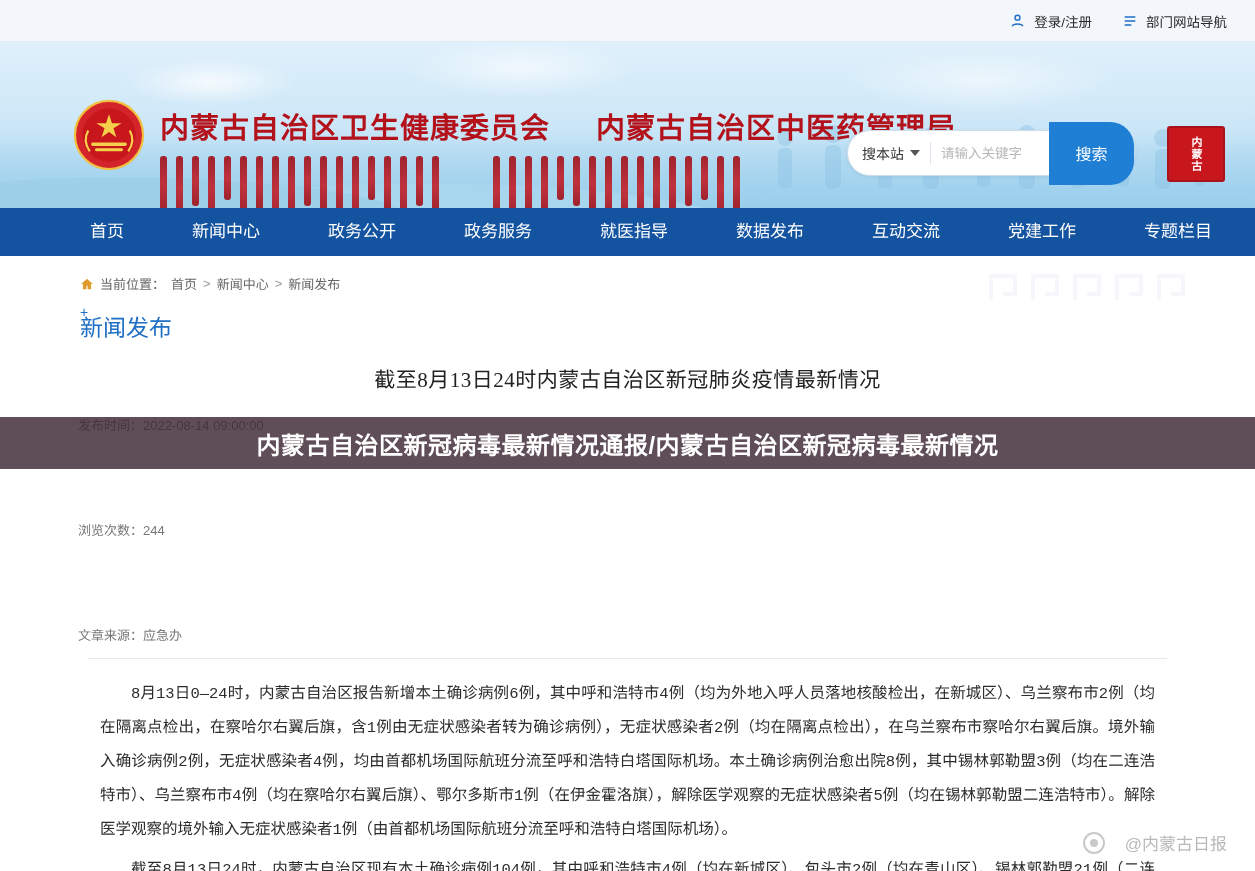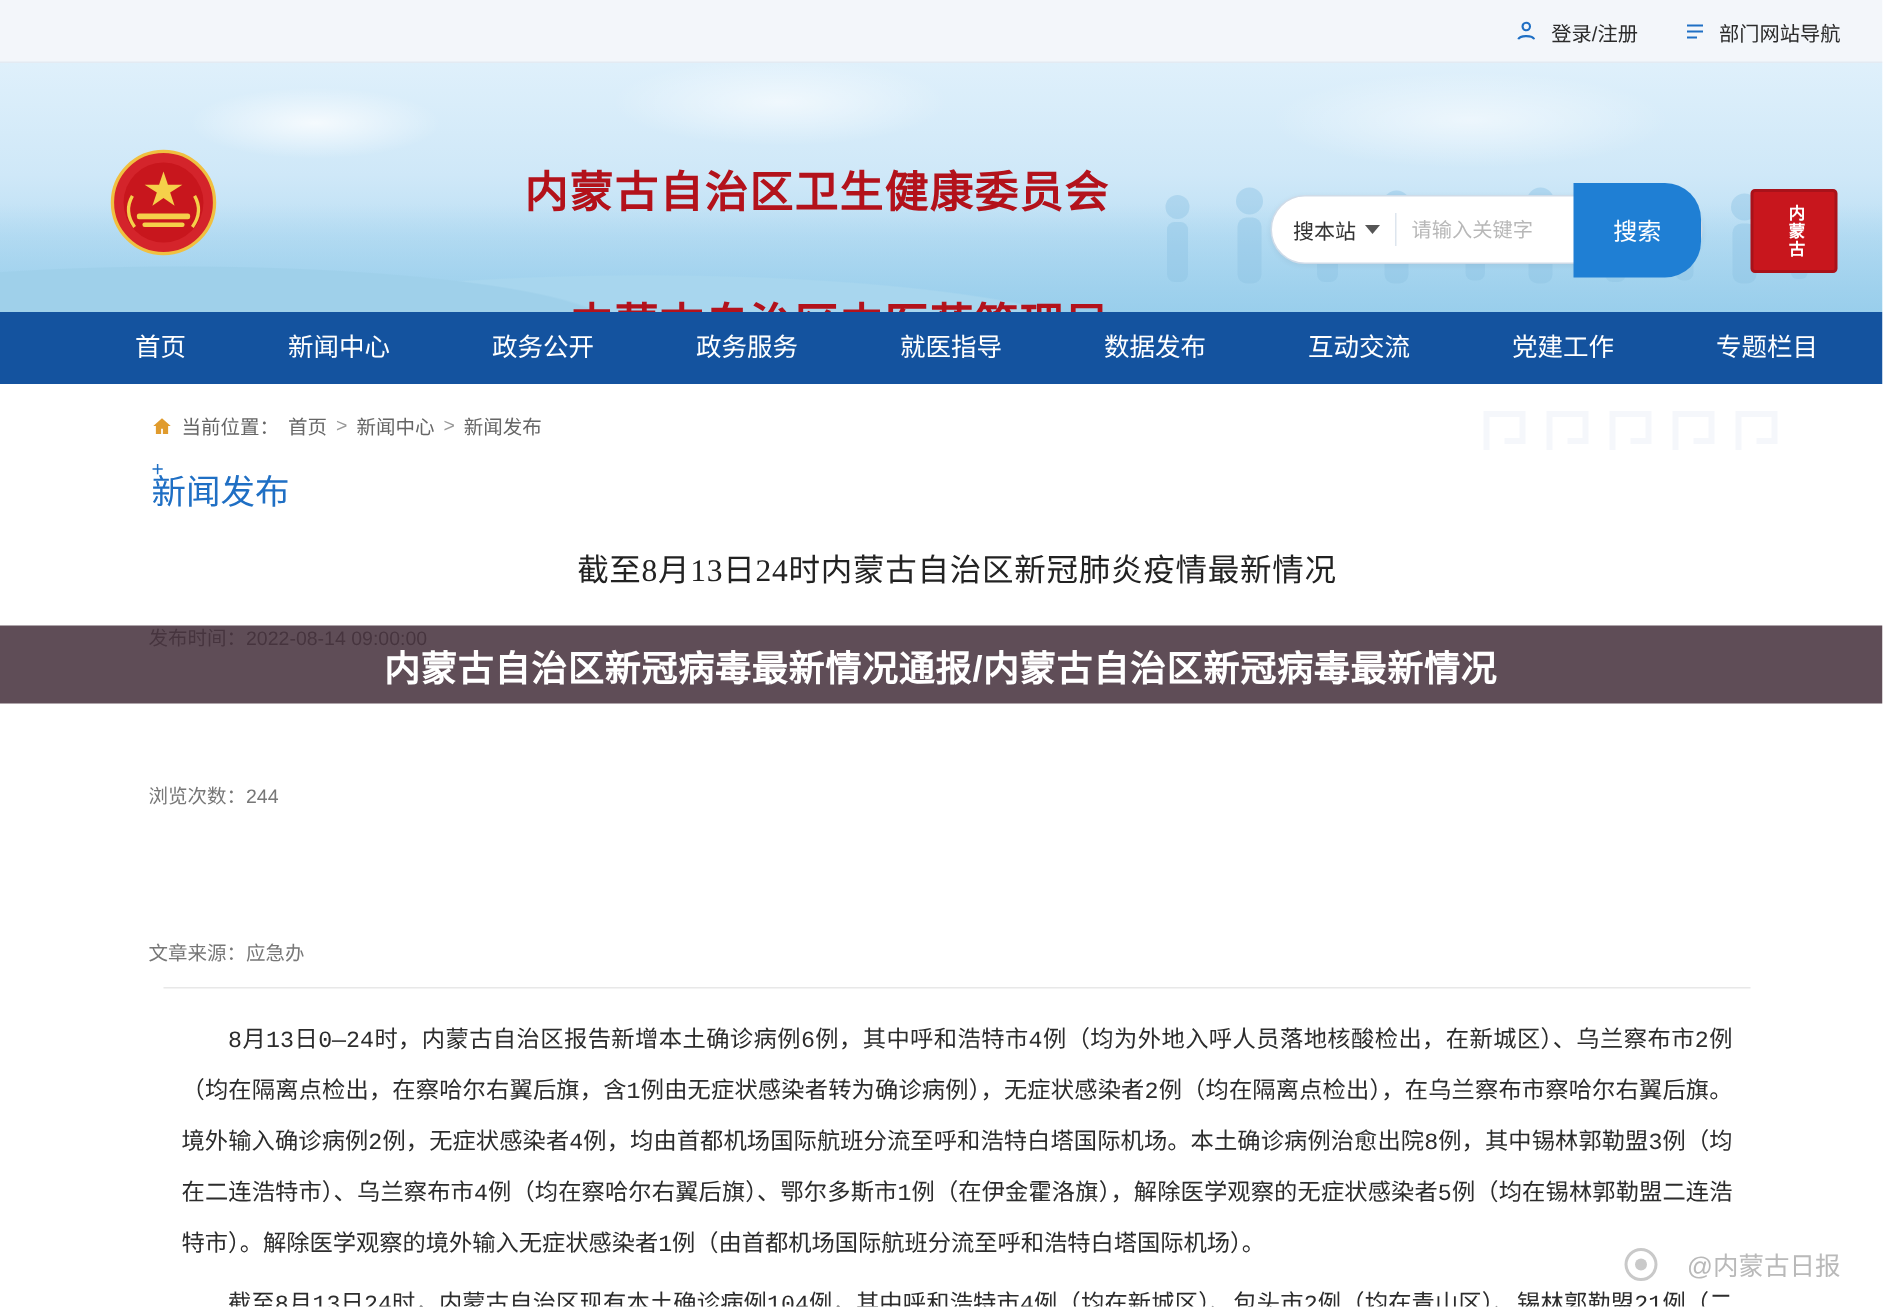--- a/index.html
+++ b/index.html
@@ -50,21 +50,21 @@
       radial-gradient(520px 80px at 430px 96px, #a8d6ee 0 60%, rgba(168,214,238,0) 61%),
       linear-gradient(180deg, rgba(164,212,238,.0), rgba(150,205,235,.9));
   }
   .people-silhouette{
     position:absolute; right:40px; bottom:0; width:460px; height:96px; opacity:.45;
   }
   .emblem {
     position: absolute; left: 72px; top: 56px; width: 74px; height: 74px;
   }
   .titles { position:absolute; left: 160px; top: 62px; }
-  .title-row { display:flex; align-items:flex-end; gap: 46px; flex-direction: column; }
+  .title-row { display:flex; align-items:flex-end; gap: 46px; }
   .main-title {
     font-family: "Liberation Serif", "DejaVu Serif", serif;
     font-weight: bold; font-size: 29px; color: #b3121b; letter-spacing: 1px;
   }
   .mongolian-row { display:flex; gap: 54px; margin-top: 10px; }
   .mongolian-block { display:flex; gap: 9px; }
   .mcol {
     width: 7px; height: 62px; border-radius: 3px;
     background: linear-gradient(180deg, #9e0f18 0%, #c2202a 50%, #9e0f18 100%);
     opacity:.9;
@@ -105,21 +105,21 @@
   .nav{
     height: 48px; background: #14539f; display:flex; align-items:center;
     padding: 0 56px; gap: 0;
   }
   .nav-item{
     color:#fff; font-size: 17px; padding: 0 34px; height:48px; line-height:48px;
     white-space:nowrap; cursor:pointer;
   }
 
   
-  .content { position:relative; padding: 0 0 0 0; background:#fff; height: 615px; margin-left: 21px; }
+  .content { position:relative; padding: 0 0 0 0; background:#fff; height: 615px; }
   .crumb{
     display:flex; align-items:center; gap:6px; font-size:13px; color:#666;
     padding: 18px 0 0 80px;
   }
   .home-icon{ width:14px;height:14px;color:#e09b2d; flex:none;}
   .crumb a{ color:#666; text-decoration:none;}
   .crumb .sepc{ color:#999; }
 
   .section-title{
     margin: 16px 0 0 80px; font-size: 23px; color: #1f6fc4; font-weight: normal;

